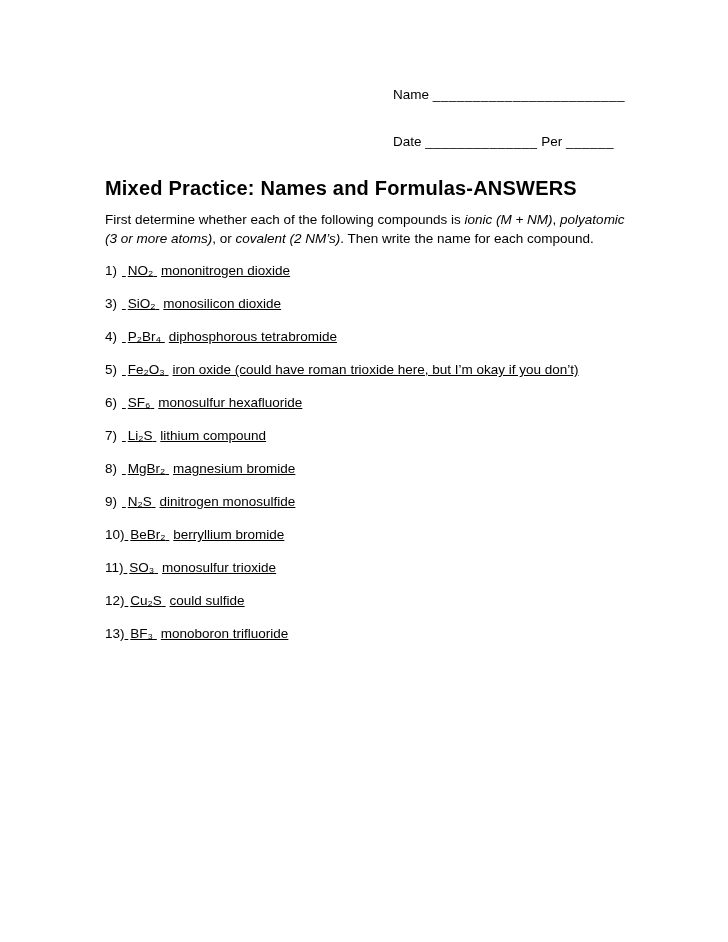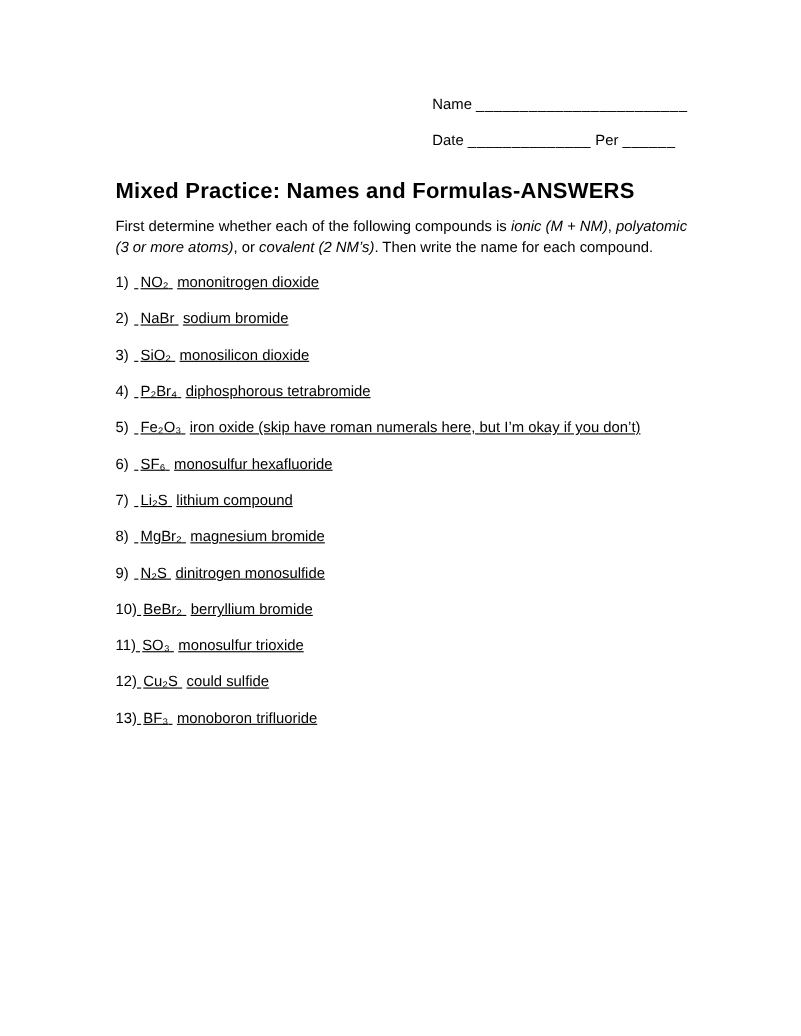--- a/index.html
+++ b/index.html
@@ -22,21 +22,21 @@
     background: #ffffff;
     overflow: hidden;
   }
   .header-blanks {
     width: fit-content;
     margin-left: auto;
     font-size: 13.5px;
     line-height: 17px;
   }
   .name-line { white-space: nowrap; }
-  .date-line { margin-top: 16px; white-space: nowrap; }
+  .date-line { margin-top: 30px; white-space: nowrap; }
   .blank { letter-spacing: 0.5px; }
   .doc-title {
     margin-top: 26px;
     text-align: left;
     font-size: 20px;
     line-height: 24px;
     font-weight: 800;
     letter-spacing: 0.2px;
   }
   .intro {
@@ -79,42 +79,37 @@
 
   <p class="intro"><span>First determine whether each of the following compounds is </span><span class="it">ionic (M + NM)</span><span>, </span><span class="it">polyatomic (3 or more atoms)</span><span>, or </span><span class="it">covalent (2 NM’s)</span><span>.  Then write the name for each compound.</span></p>
 
   <div class="list" id="list">
     <div class="item">
       <span class="num">1)</span>
       <span class="formula">NO₂</span>
       <span class="cname">mononitrogen dioxide</span>
     </div>
 
-    <div class="item">
-      <span class="num">2)</span>
-      <span class="formula">NaBr</span>
-      <span class="cname">sodium bromide</span>
-    </div>
 
     <div class="item">
       <span class="num">3)</span>
       <span class="formula">SiO₂</span>
       <span class="cname">monosilicon dioxide</span>
     </div>
 
     <div class="item">
       <span class="num">4)</span>
       <span class="formula">P₂Br₄</span>
       <span class="cname">diphosphorous tetrabromide</span>
     </div>
 
     <div class="item">
       <span class="num">5)</span>
       <span class="formula">Fe₂O₃</span>
-      <span class="cname">iron oxide (skip have roman numerals here, but I’m okay if you don’t)</span>
+      <span class="cname">iron oxide (could have roman trioxide here, but I’m okay if you don’t)</span>
     </div>
 
     <div class="item">
       <span class="num">6)</span>
       <span class="formula">SF₆</span>
       <span class="cname">monosulfur hexafluoride</span>
     </div>
 
     <div class="item">
       <span class="num">7)</span>

